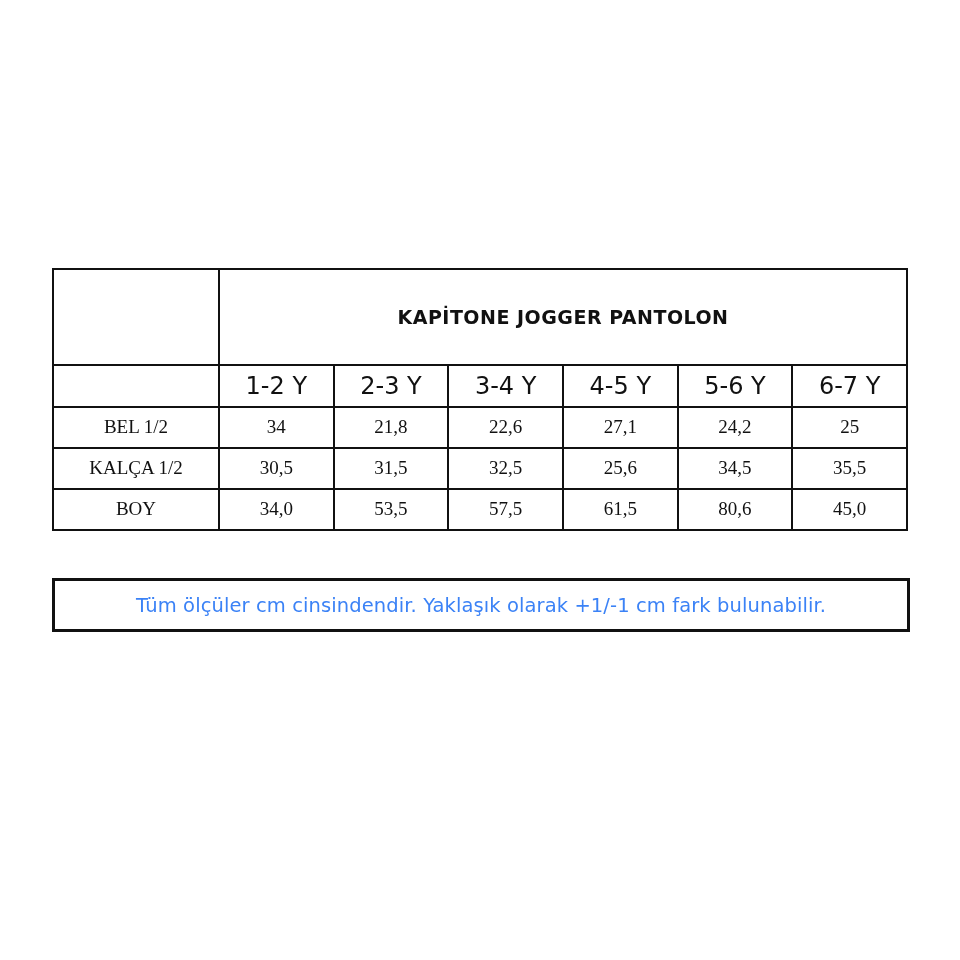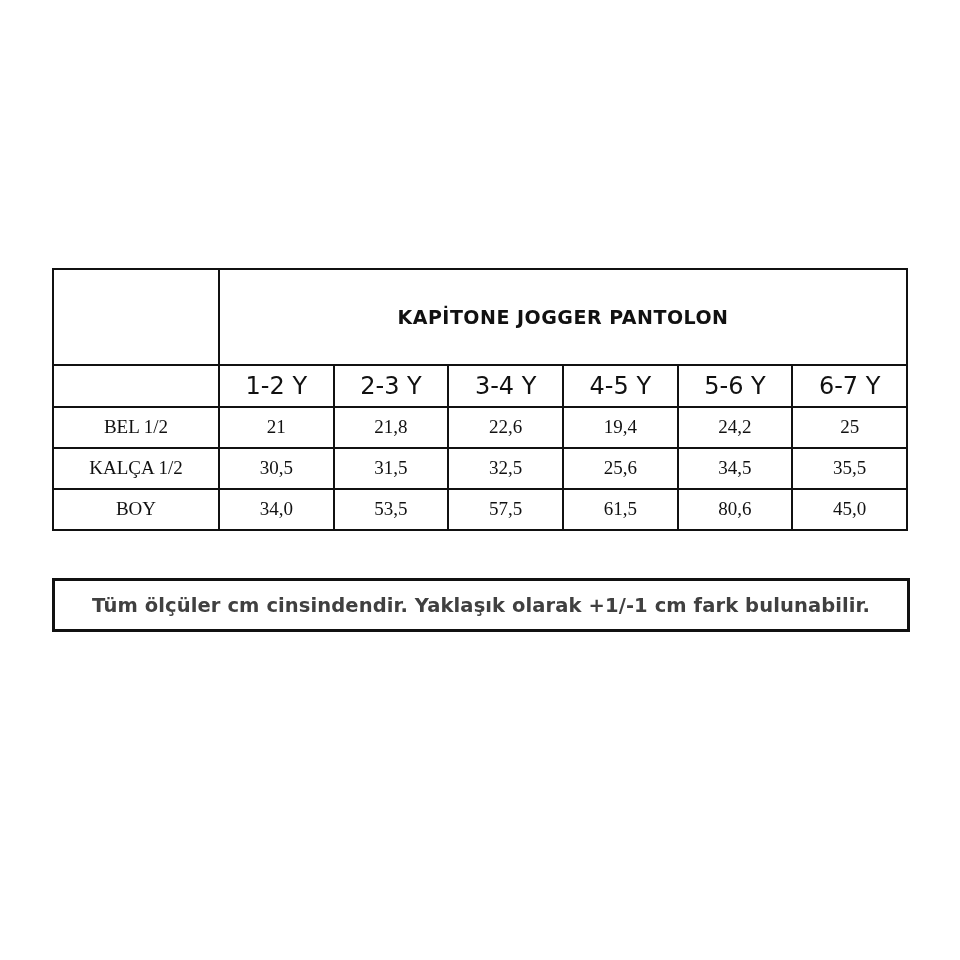--- a/index.html
+++ b/index.html
@@ -85,22 +85,22 @@
     height: 48px;
     border: 3px solid #111111;
     background: #ffffff;
     display: flex;
     align-items: center;
     justify-content: center;
   }
 
   .note-text {
     font-size: 19.5px;
-    font-weight: 700;
-    color: #404040;
+    font-weight: 400;
+    color: #3b82f6;
     letter-spacing: 0.1px;
     white-space: nowrap;
   }
 </style>
 </head>
 <body>
 
 <div class="page">
 
   <div class="size-table-wrap">
@@ -114,24 +114,24 @@
           <td class="row-label"></td>
           <td>1-2 Y</td>
           <td>2-3 Y</td>
           <td>3-4 Y</td>
           <td>4-5 Y</td>
           <td>5-6 Y</td>
           <td>6-7 Y</td>
         </tr>
         <tr class="data-row">
           <td class="row-label">BEL 1/2</td>
-          <td>21</td>
+          <td>34</td>
           <td>21,8</td>
           <td>22,6</td>
-          <td>19,4</td>
+          <td>27,1</td>
           <td>24,2</td>
           <td>25</td>
         </tr>
         <tr class="data-row">
           <td class="row-label">KALÇA 1/2</td>
           <td>30,5</td>
           <td>31,5</td>
           <td>32,5</td>
           <td>25,6</td>
           <td>34,5</td>

